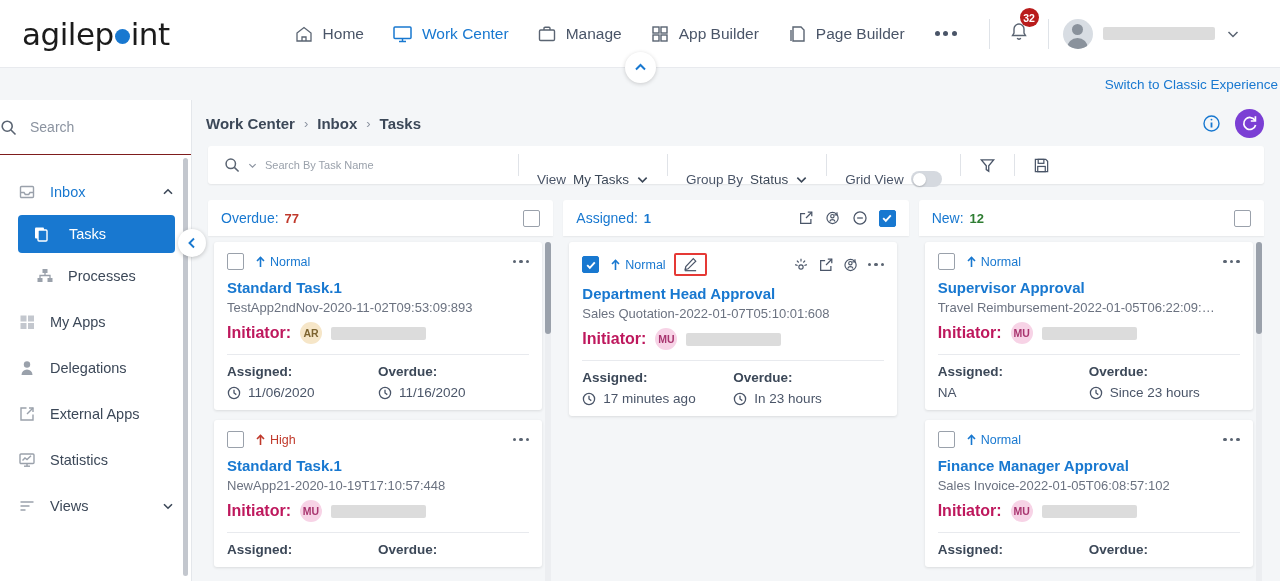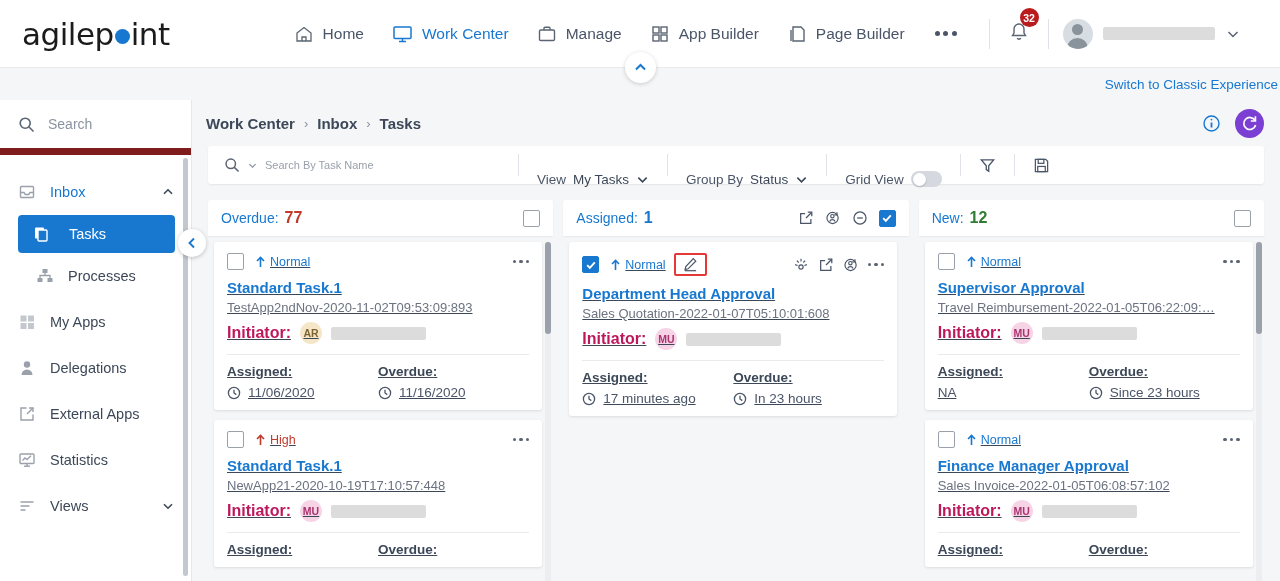--- a/index.html
+++ b/index.html
@@ -95,21 +95,21 @@
 
   
   .sidebar {
     position: absolute; top: 100px; left: 0; width: 192px; height: 481px;
     background: #ffffff;
     border-right: 1px solid #e4e7eb;
     z-index: 8;
   }
   .side-search {
     height: 55px; display: flex; align-items: center; gap: 13px;
-    padding-left: 18px; border-bottom: 7px solid #7f1d1d;
+    border-bottom: 1px solid #7f1d1d;
   }
   .side-search span { color: #8b93a0; font-size: 14px; }
   .side-list { padding-top: 14px; position: relative; }
   .side-item {
     display: flex; align-items: center;
     height: 46px; padding-left: 18px; gap: 14px;
     font-size: 14.5px; color: #3c4858; cursor: pointer;
     position: relative;
   }
   .side-item .ilabel { flex: 1; }
@@ -184,21 +184,21 @@
     position: absolute; top: 100px; left: 0; width: 1088px; height: 389px;
     display: flex; gap: 10px; padding: 0 16px;
   }
   .column { width: 346px; position: relative; }
   .col-head {
     height: 36px; background: #fff; border-radius: 3px 3px 0 0;
     display: flex; align-items: center; padding: 0 13px;
     box-shadow: 0 1px 2px rgba(0,0,0,0.06);
   }
   .col-title { font-size: 14px; color: #1878d0; }
-  .col-count { font-size: 16px; font-weight: bold; margin-left: 6px; }
+  .col-count { font-size: 13px; font-weight: bold; margin-left: 6px; }
   .col-head-icons { margin-left: auto; display: flex; align-items: center; gap: 11px; }
   .cbox {
     width: 17px; height: 17px; border: 1.5px solid #9aa1ab; border-radius: 2px;
     background: #fff; cursor: pointer; flex: none;
   }
   .cbox.checked {
     background: #1878d0; border-color: #1878d0;
     display: flex; align-items: center; justify-content: center;
   }
   .col-body {
@@ -211,21 +211,20 @@
   }
   .col-scroll i {
     position: absolute; top: 0; left: 0; width: 6px; height: 92px;
     background: #9aa1ab; border-radius: 3px; display: block;
   }
 
   .card {
     background: #fff; border-radius: 3px; margin-bottom: 10px;
     padding: 11px 13px 10px 13px;
     box-shadow: 0 1px 3px rgba(0,0,0,0.11);
-    text-decoration: underline;
   }
   .card-top { display: flex; align-items: center; gap: 11px; }
   .prio { display: flex; align-items: center; gap: 4px; font-size: 12.5px; }
   .prio.normal { color: #1878d0; }
   .prio.high { color: #c0392b; }
   .card-top-icons { margin-left: auto; display: flex; align-items: center; gap: 9px; }
   .dots-h { display: flex; align-items: center; gap: 3px; cursor: pointer; }
   .dots-h i { width: 3.5px; height: 3.5px; border-radius: 50%; background: #5a6472; display: block; }
   .edit-hl {
     border: 2px solid #e53935; border-radius: 2px;

